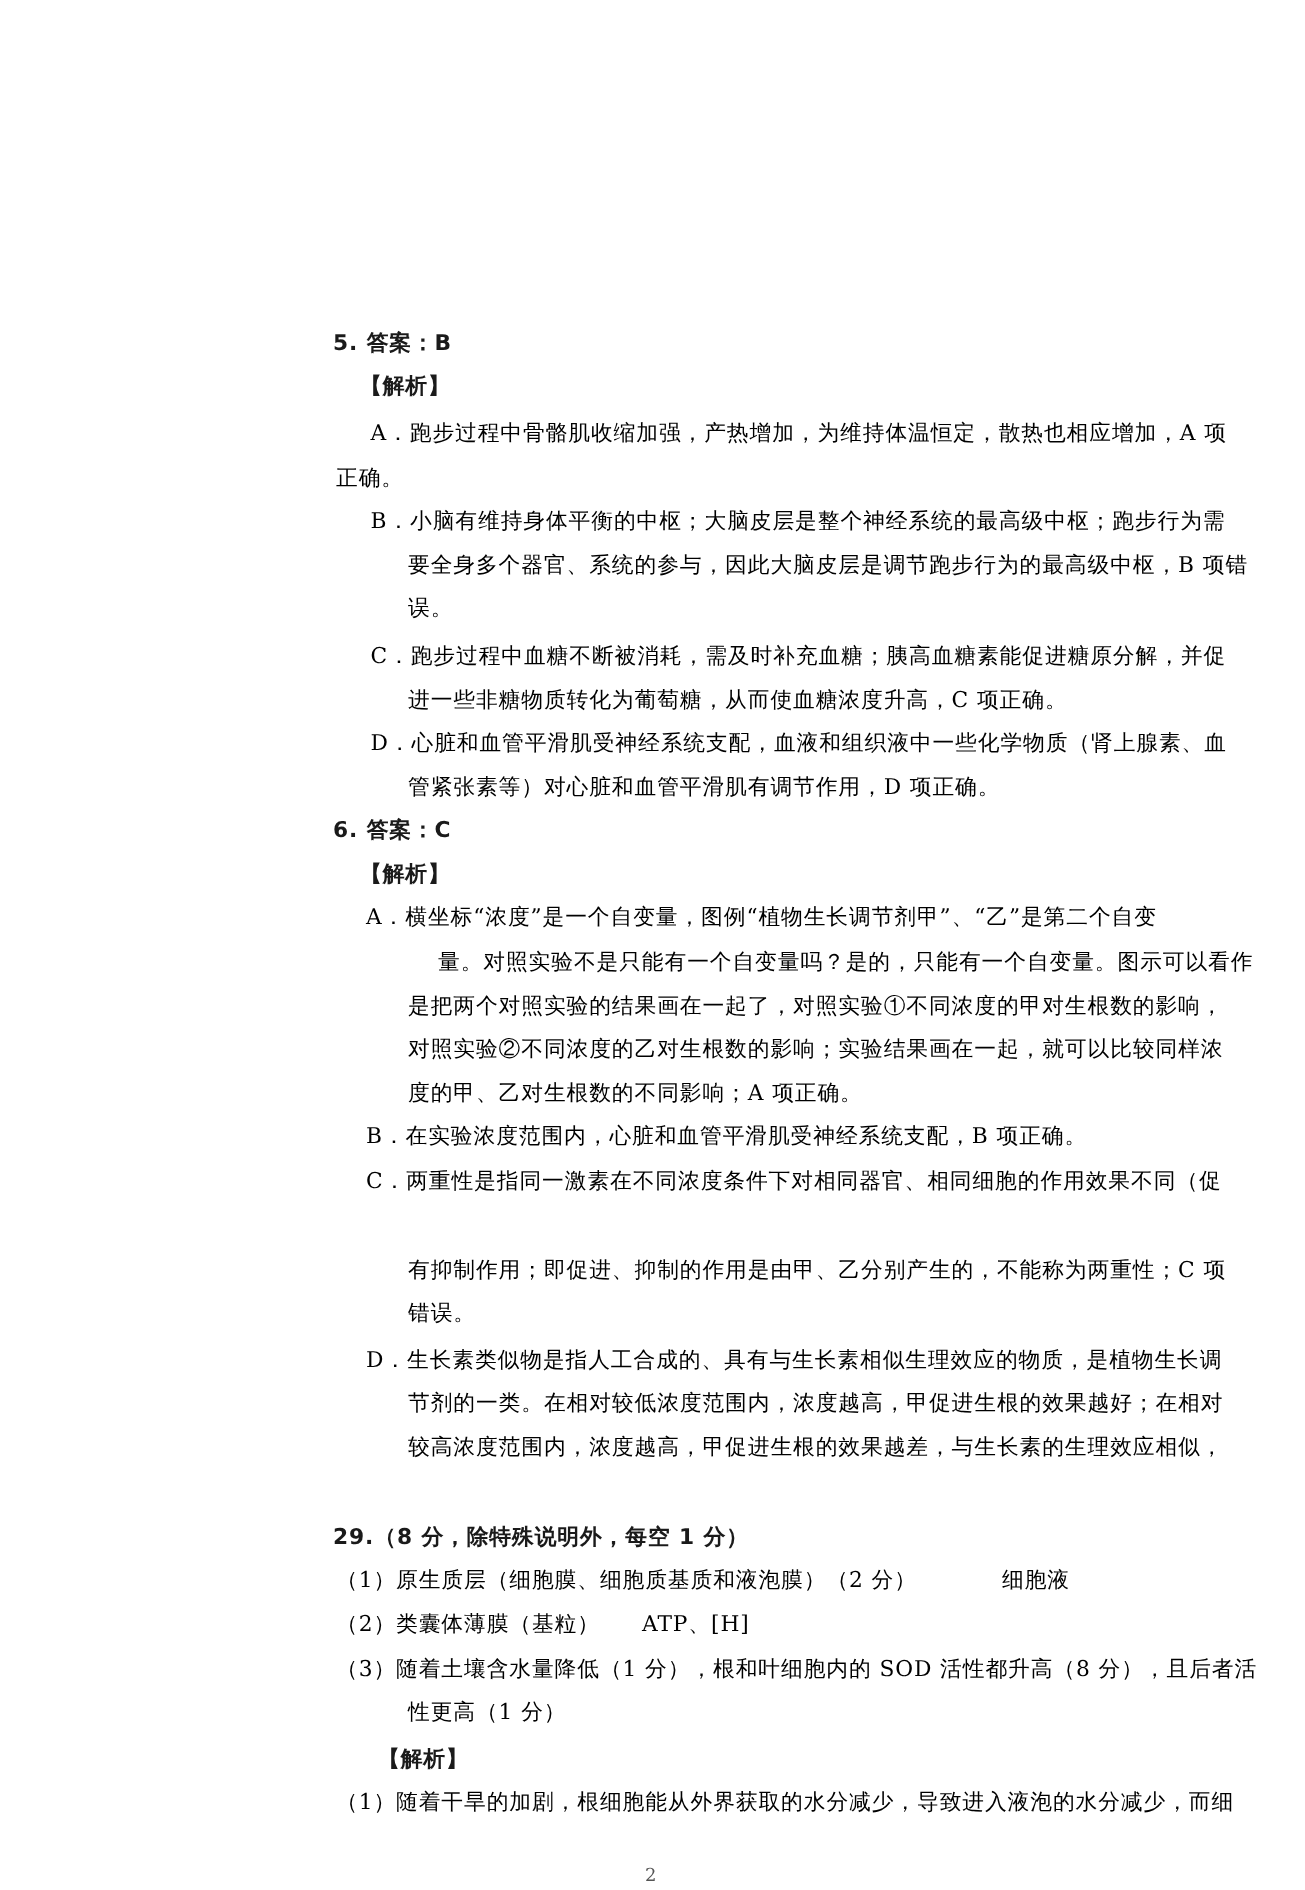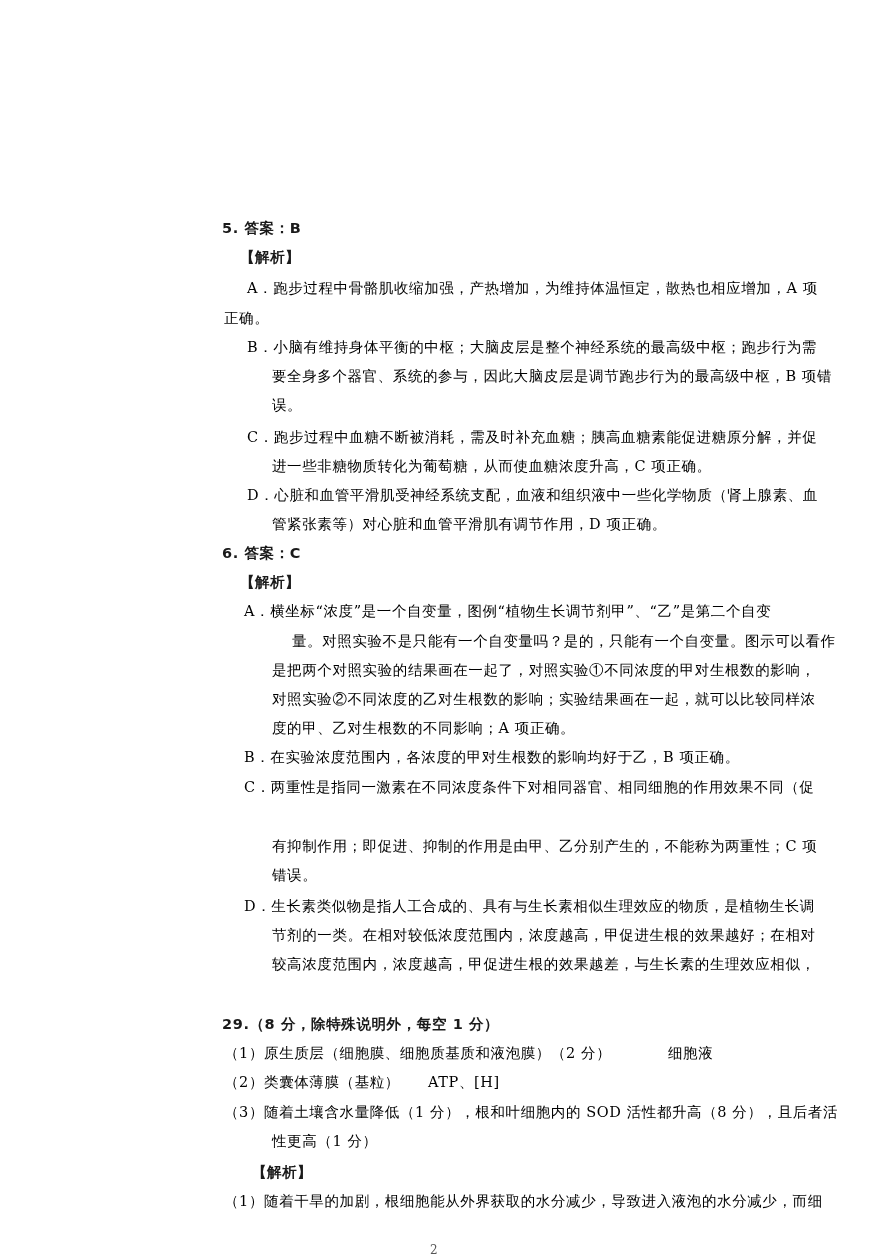--- a/index.html
+++ b/index.html
@@ -28,21 +28,21 @@
   <div class="line" style="left:247px; top:486px;">D．心脏和血管平滑肌受神经系统支配，血液和组织液中一些化学物质（肾上腺素、血</div>
   <div class="line" style="left:272px; top:515px;">管紧张素等）对心脏和血管平滑肌有调节作用，D 项正确。</div>
 
   <div class="line bold" style="left:222px; top:544px;">6. 答案：C</div>
   <div class="line bold" style="left:240px; top:573px;">【解析】</div>
   <div class="line" style="left:244px; top:602px;">A．横坐标“浓度”是一个自变量，图例“植物生长调节剂甲”、“乙”是第二个自变</div>
   <div class="line" style="left:272px; top:632px;margin-left:20px;">量。对照实验不是只能有一个自变量吗？是的，只能有一个自变量。图示可以看作</div>
   <div class="line" style="left:272px; top:661px;">是把两个对照实验的结果画在一起了，对照实验①不同浓度的甲对生根数的影响，</div>
   <div class="line" style="left:272px; top:690px;">对照实验②不同浓度的乙对生根数的影响；实验结果画在一起，就可以比较同样浓</div>
   <div class="line" style="left:272px; top:719px;">度的甲、乙对生根数的不同影响；A 项正确。</div>
-  <div class="line" style="left:244px; top:748px;">B．在实验浓度范围内，各浓度的甲对生根数的影响均好于乙，B 项正确。</div>
+  <div class="line" style="left:244px; top:748px;">B．在实验浓度范围内，心脏和血管平滑肌受神经系统支配，B 项正确。</div>
   <div class="line" style="left:244px; top:778px;">C．两重性是指同一激素在不同浓度条件下对相同器官、相同细胞的作用效果不同（促</div>
   <div class="line" style="left:272px; top:837px;">有抑制作用；即促进、抑制的作用是由甲、乙分别产生的，不能称为两重性；C 项</div>
   <div class="line" style="left:272px; top:866px;">错误。</div>
   <div class="line" style="left:244px; top:897px;">D．生长素类似物是指人工合成的、具有与生长素相似生理效应的物质，是植物生长调</div>
   <div class="line" style="left:272px; top:926px;">节剂的一类。在相对较低浓度范围内，浓度越高，甲促进生根的效果越好；在相对</div>
   <div class="line" style="left:272px; top:955px;">较高浓度范围内，浓度越高，甲促进生根的效果越差，与生长素的生理效应相似，</div>
 
   <div class="line bold" style="left:222px; top:1015px;">29.（8 分，除特殊说明外，每空 1 分）</div>
   <div class="line" style="left:224px; top:1044px;">（1）原生质层（细胞膜、细胞质基质和液泡膜）（2 分）</div>
   <div class="line" style="left:668px; top:1044px;">细胞液</div>

